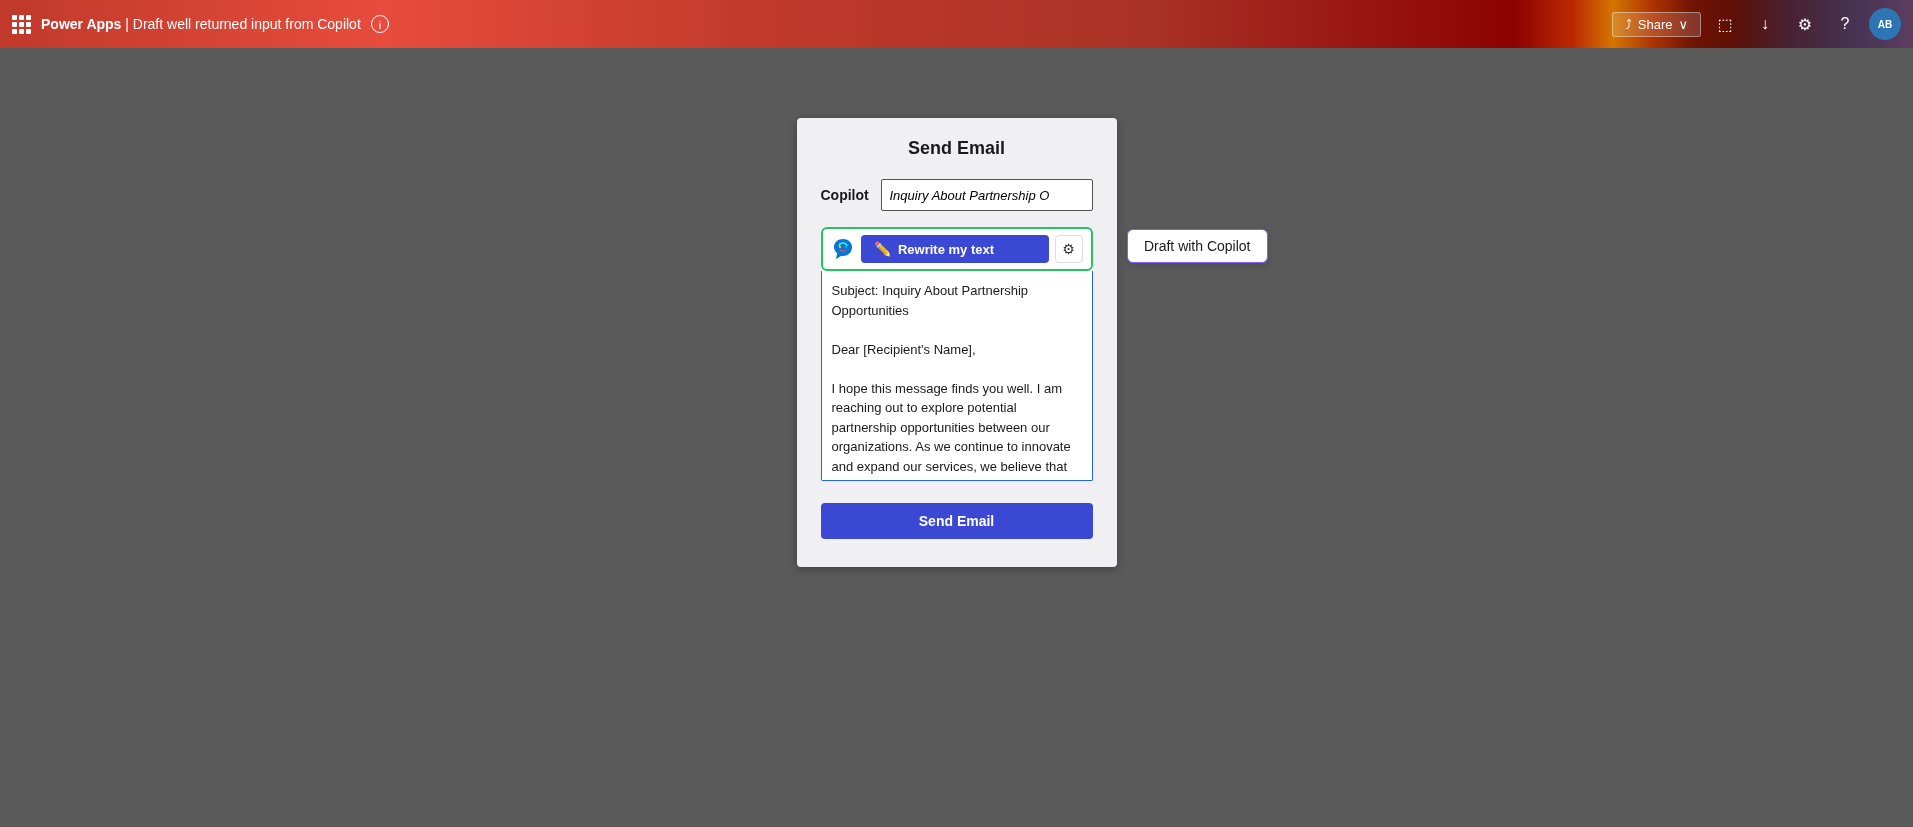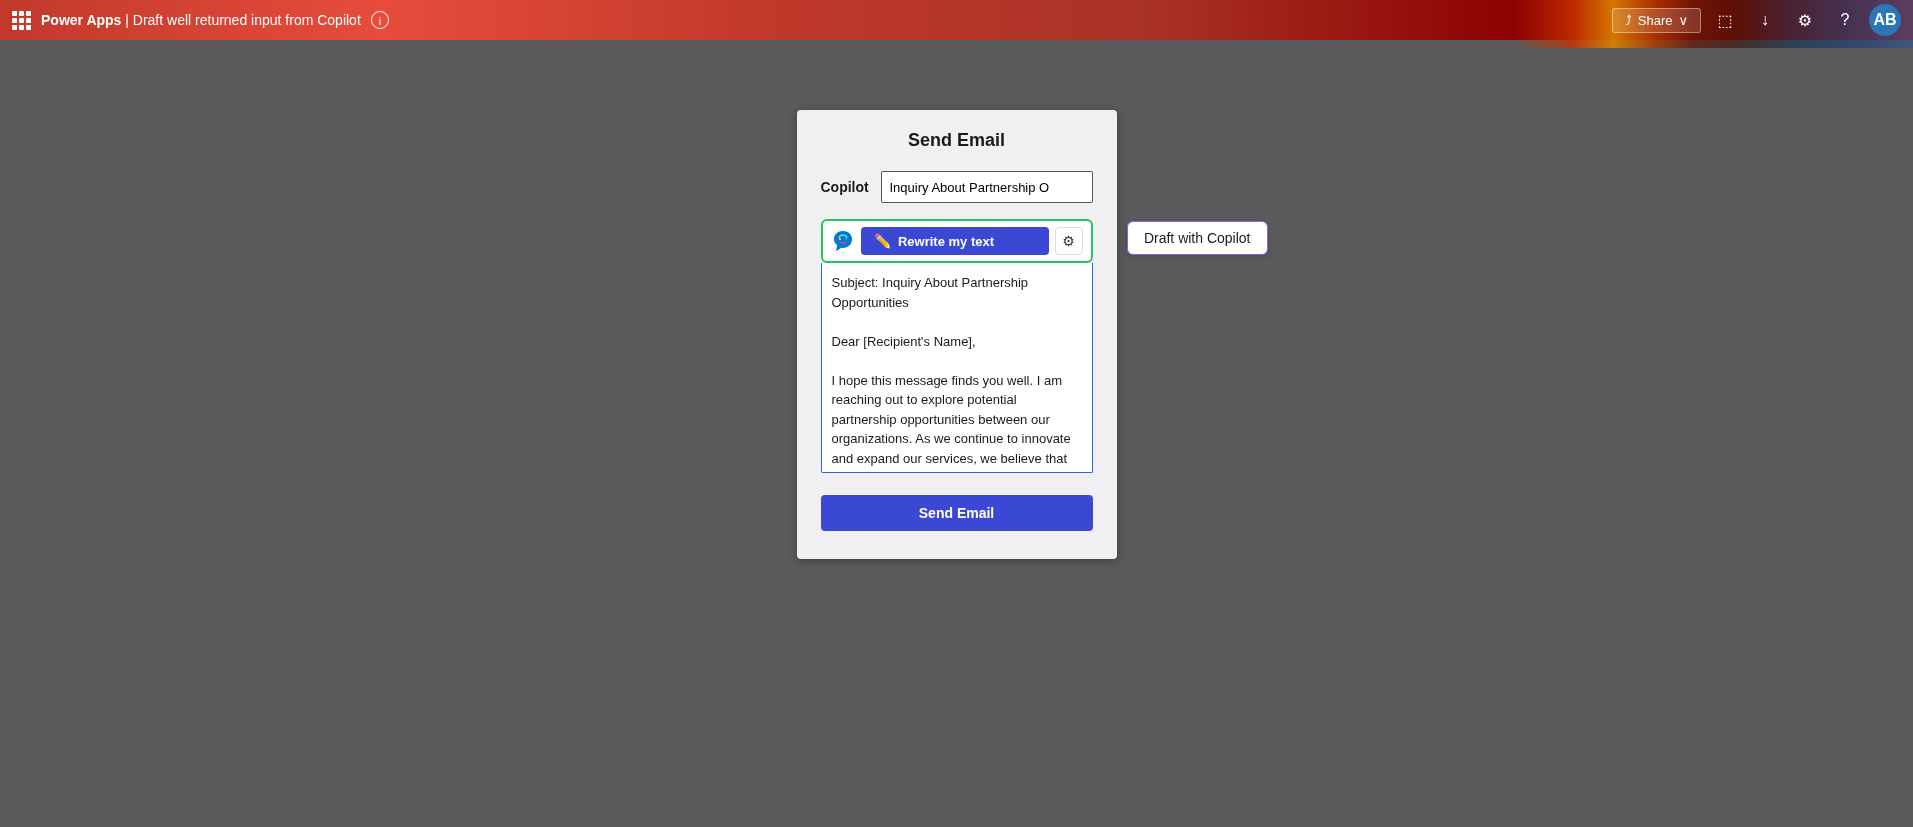--- a/index.html
+++ b/index.html
@@ -7,21 +7,21 @@
       width: 1913px;
       height: 827px;
       overflow: hidden;
       font-family: 'Segoe UI', Arial, sans-serif;
       background: #5a5a5a;
     }
 
     
     #topbar {
       width: 100%;
-      height: 40px;
+      height: 48px;
       background: linear-gradient(90deg, #c0392b 0%, #e74c3c 20%, #c0392b 40%, #a93226 60%, #8B0000 80%, #922b21 100%);
       display: flex;
       align-items: center;
       padding: 0 12px;
       position: relative;
       z-index: 10;
     }
 
     
     #topbar::after {
@@ -118,21 +118,21 @@
       border-radius: 3px;
       font-size: 16px;
     }
 
     .avatar-btn {
       width: 32px;
       height: 32px;
       border-radius: 50%;
       background: #2e75b6;
       color: white;
-      font-size: 16px;
+      font-size: 10px;
       font-weight: 600;
       display: flex;
       align-items: center;
       justify-content: center;
       cursor: pointer;
     }
 
     
     #main {
       width: 100%;
@@ -182,20 +182,21 @@
       border: 1.5px solid #2563eb;
       border-radius: 2px;
       padding: 0 8px;
       font-size: 13px;
       background: white;
       outline: none;
     }
 
     .subject-input {
       border: 1.5px solid #555;
+      font-style: italic;
     }
 
     
     .copilot-toolbar-wrapper {
       position: relative;
       margin-bottom: 0;
     }
 
     .copilot-toolbar {
       display: flex;

